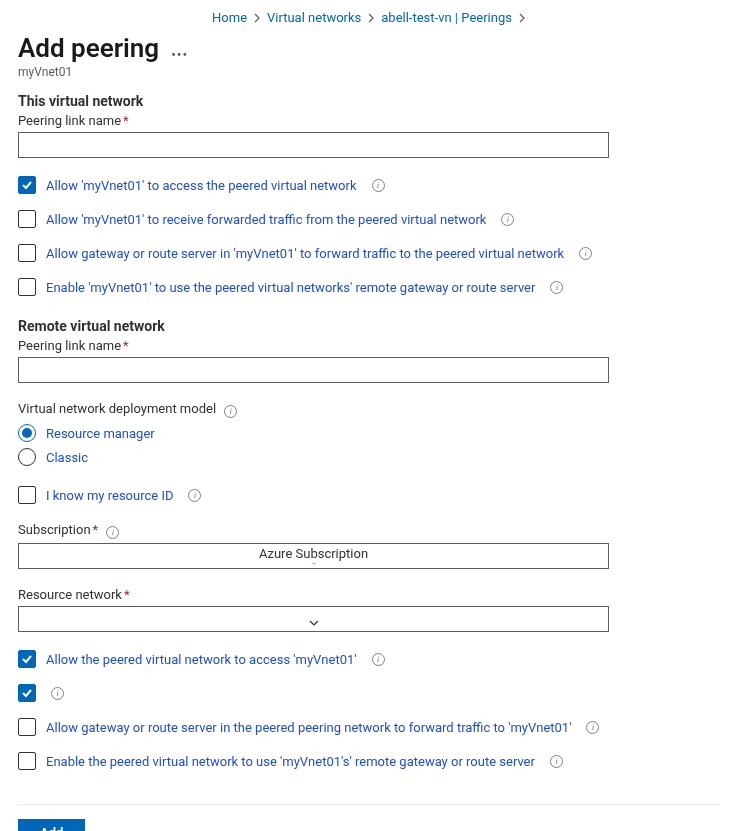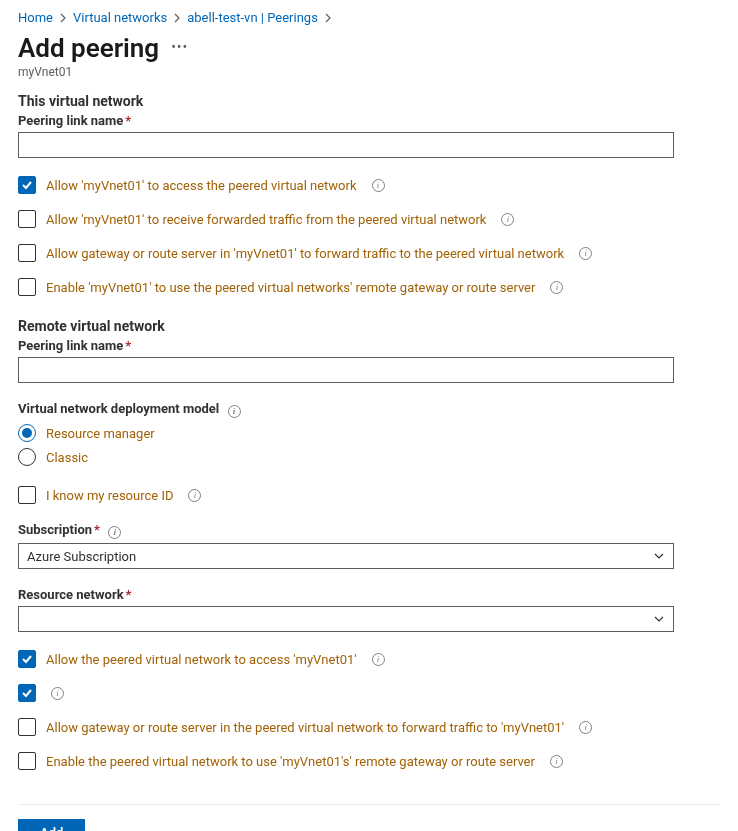--- a/index.html
+++ b/index.html
@@ -10,55 +10,57 @@
       background: #ffffff;
       width: 738px;
       padding: 10px 18px 18px 18px;
     }
     .breadcrumb {
       display: flex;
       align-items: center;
       gap: 6px;
       font-size: 13px;
       margin-bottom: 8px;
+      justify-content: center;
     }
     .breadcrumb a { color: #0067b8; text-decoration: none; cursor: pointer; }
     .breadcrumb .sep { color: #605e5c; }
     .breadcrumb .sep svg { display: block; }
-    .title-row { display: flex; align-items: flex-start; gap: 12px; }
+    .title-row { display: flex; align-items: flex-end; gap: 12px; }
     h1 { font-size: 26px; font-weight: 600; color: #1b1a19; }
     .more-dots { color: #605e5c; letter-spacing: 1px; cursor: pointer; font-size: 14px; padding-top: 6px; }
     .subtitle { font-size: 12px; color: #605e5c; margin-top: 2px; margin-bottom: 14px; }
     .section-title { font-size: 14px; color: #323130; margin-top: 6px; margin-bottom: 4px; font-weight: bold; }
-    .field-label { font-size: 13px; color: #323130; margin-bottom: 4px; font-weight: bold; }
+    .field-label { font-size: 13px; color: #323130; margin-bottom: 4px; }
     .req { color: #a4262c; margin-left: 2px; }
     .info-icon {
       display: inline-flex;
       width: 13px; height: 13px;
       border: 1px solid #808080;
       border-radius: 50%;
       font-size: 9px;
       line-height: 11px;
       justify-content: center;
       align-items: center;
       color: #808080;
       margin-left: 5px;
       font-style: italic;
       font-family: Georgia, serif;
       vertical-align: -1px;
     }
     input[type=text].text-input, .select-input {
-      width: 656px;
+      width: 591px;
       height: 26px;
       border: 1px solid #605e5c;
       font-size: 13px;
       padding: 2px 8px;
       background: #fff;
       font-family: inherit;
       color: #323130;
+      flex-direction: column;
     }
     .select-input {
       display: flex;
       align-items: center;
       justify-content: space-between;
       cursor: pointer;
     }
     .chev { width: 12px; height: 12px; }
     .checkbox-row, .radio-row {
       display: flex;
@@ -73,21 +75,21 @@
       border-radius: 2px;
       display: flex;
       align-items: center;
       justify-content: center;
       cursor: pointer;
       flex-shrink: 0;
     }
     .cb.checked { background: #0067b8; border-color: #0067b8; }
     .cb.checked svg { display: block; }
     .cb svg { display: none; }
-    .cb-label { font-size: 13px; color: #a16207; }
+    .cb-label { font-size: 13px; color: #1d4ed8; }
     .radio {
       width: 18px; height: 18px;
       border: 1px solid #323130;
       border-radius: 50%;
       display: flex;
       align-items: center;
       justify-content: center;
       cursor: pointer;
       flex-shrink: 0;
     }
@@ -244,21 +246,21 @@
 <div class="checkbox-row">
   <span class="cb checked">
       <svg width="12" height="12" viewBox="0 0 12 12">
         <path d="M2 6 L5 9 L10 3" stroke="#fff" stroke-width="2" fill="none"></path>
       </svg>
     </span>
   <span class="info-icon">i</span>
 </div>
 <div class="checkbox-row">
   <span class="cb"></span>
-  <span class="cb-label">Allow gateway or route server in the peered virtual network to forward traffic to 'myVnet01'</span>
+  <span class="cb-label">Allow gateway or route server in the peered peering network to forward traffic to 'myVnet01'</span>
   <span class="info-icon">i</span>
 </div>
 <div class="checkbox-row">
   <span class="cb"></span>
   <span class="cb-label">Enable the peered virtual network to use 'myVnet01's' remote gateway or route server</span>
   <span class="info-icon">i</span>
 </div>
 
 <div class="footer-bar">
   <button class="btn-primary">Add</button>

